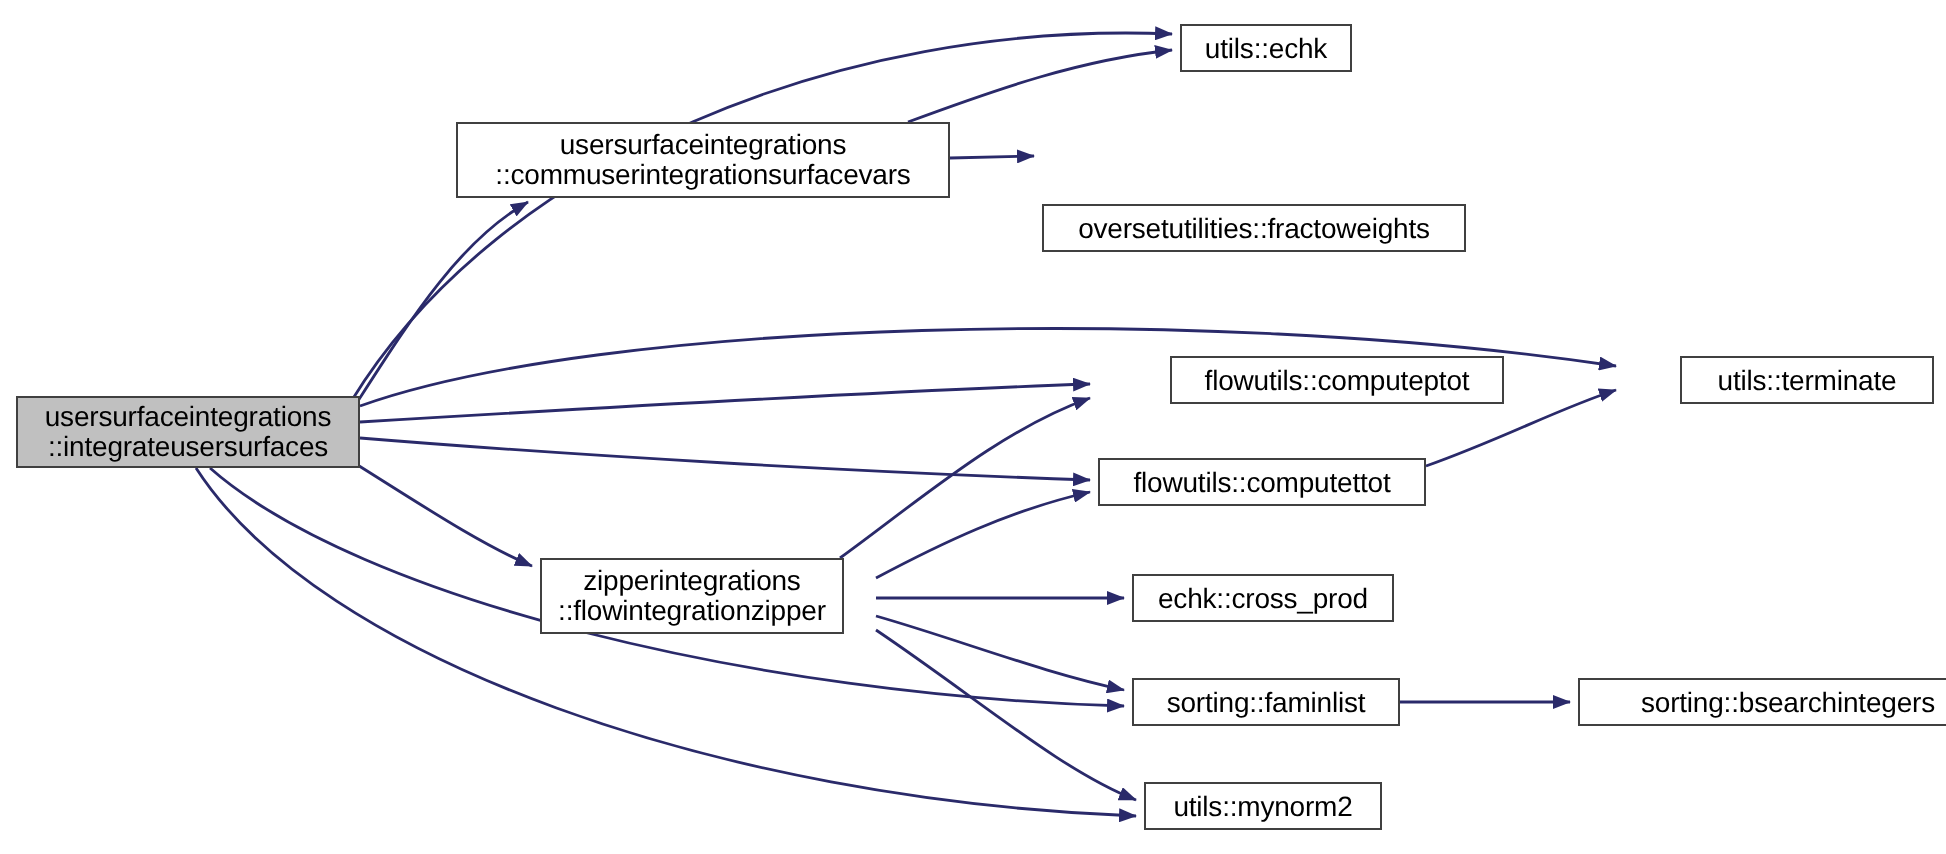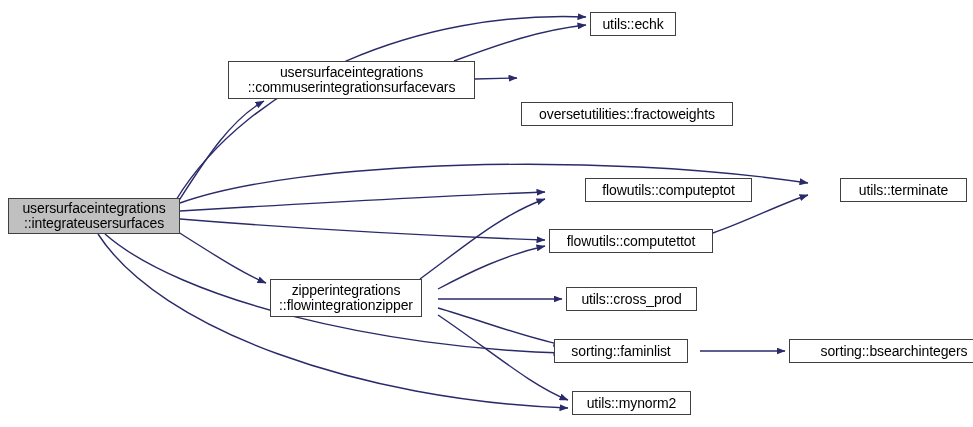--- a/index.html
+++ b/index.html
@@ -47,18 +47,18 @@
 ::integrateusersurfaces</div>
       <div class="node" style="left: 228px; top: 61px; width: 247px; height: 38px;">usersurfaceintegrations
 ::commuserintegrationsurfacevars</div>
       <div class="node" style="left: 590px; top: 12px; width: 86px; height: 24px;">utils::echk</div>
       <div class="node" style="left: 521px; top: 66px; width: 212px; height: 24px; margin-top: 36px;">oversetutilities::fractoweights</div>
       <div class="node" style="left: 549px; top: 178px; width: 167px; height: 24px; margin-left: 36px;">flowutils::computeptot</div>
       <div class="node" style="left: 549px; top: 229px; width: 164px; height: 24px;">flowutils::computettot</div>
       <div class="node" style="left: 840px; top: 178px; width: 127px; height: 24px;">utils::terminate</div>
       <div class="node" style="left: 270px; top: 279px; width: 152px; height: 38px;">zipperintegrations
 ::flowintegrationzipper</div>
-      <div class="node" style="left: 566px; top: 287px; width: 131px; height: 24px;">utils::cross_prod</div>
-      <div class="node" style="left: 554px; top: 339px; width: 134px; height: 24px;">sorting::faminlist</div>
+      <div class="node" style="left: 566px; top: 287px; width: 131px; height: 24px;">echk::cross_prod</div>
+      <div class="node" style="left: 566px; top: 339px; width: 134px; height: 24px;">sorting::faminlist</div>
       <div class="node" style="left: 789px; top: 339px; width: 210px; height: 24px;">sorting::bsearchintegers</div>
       <div class="node" style="left: 572px; top: 391px; width: 119px; height: 24px;">utils::mynorm2</div>
     </div>
 </div>
 
 </body></html>

